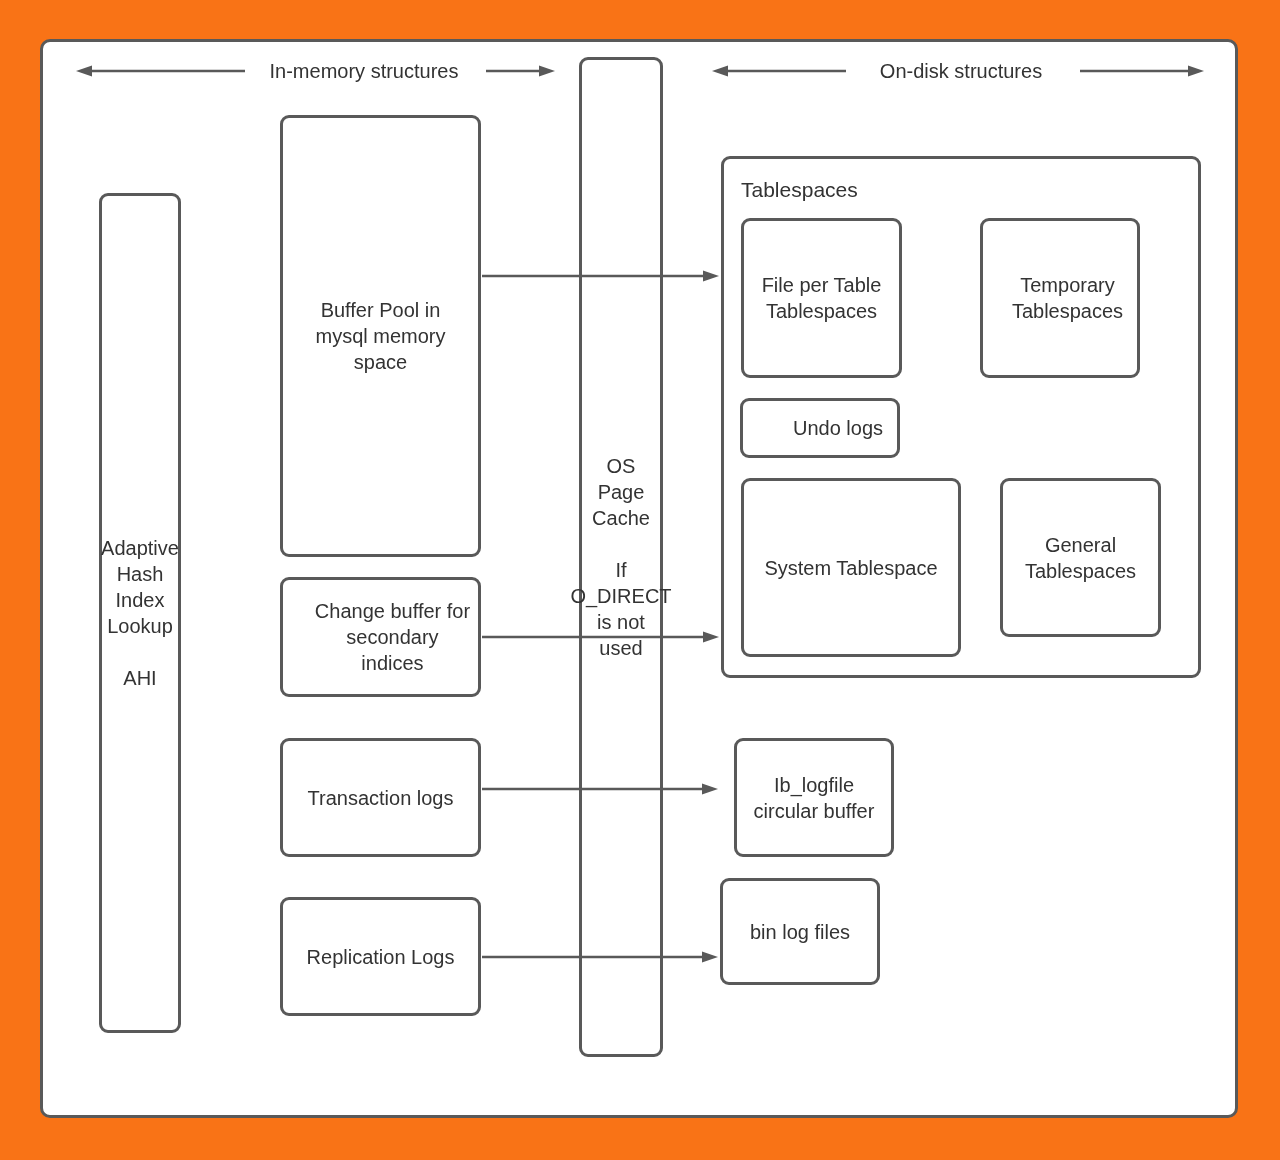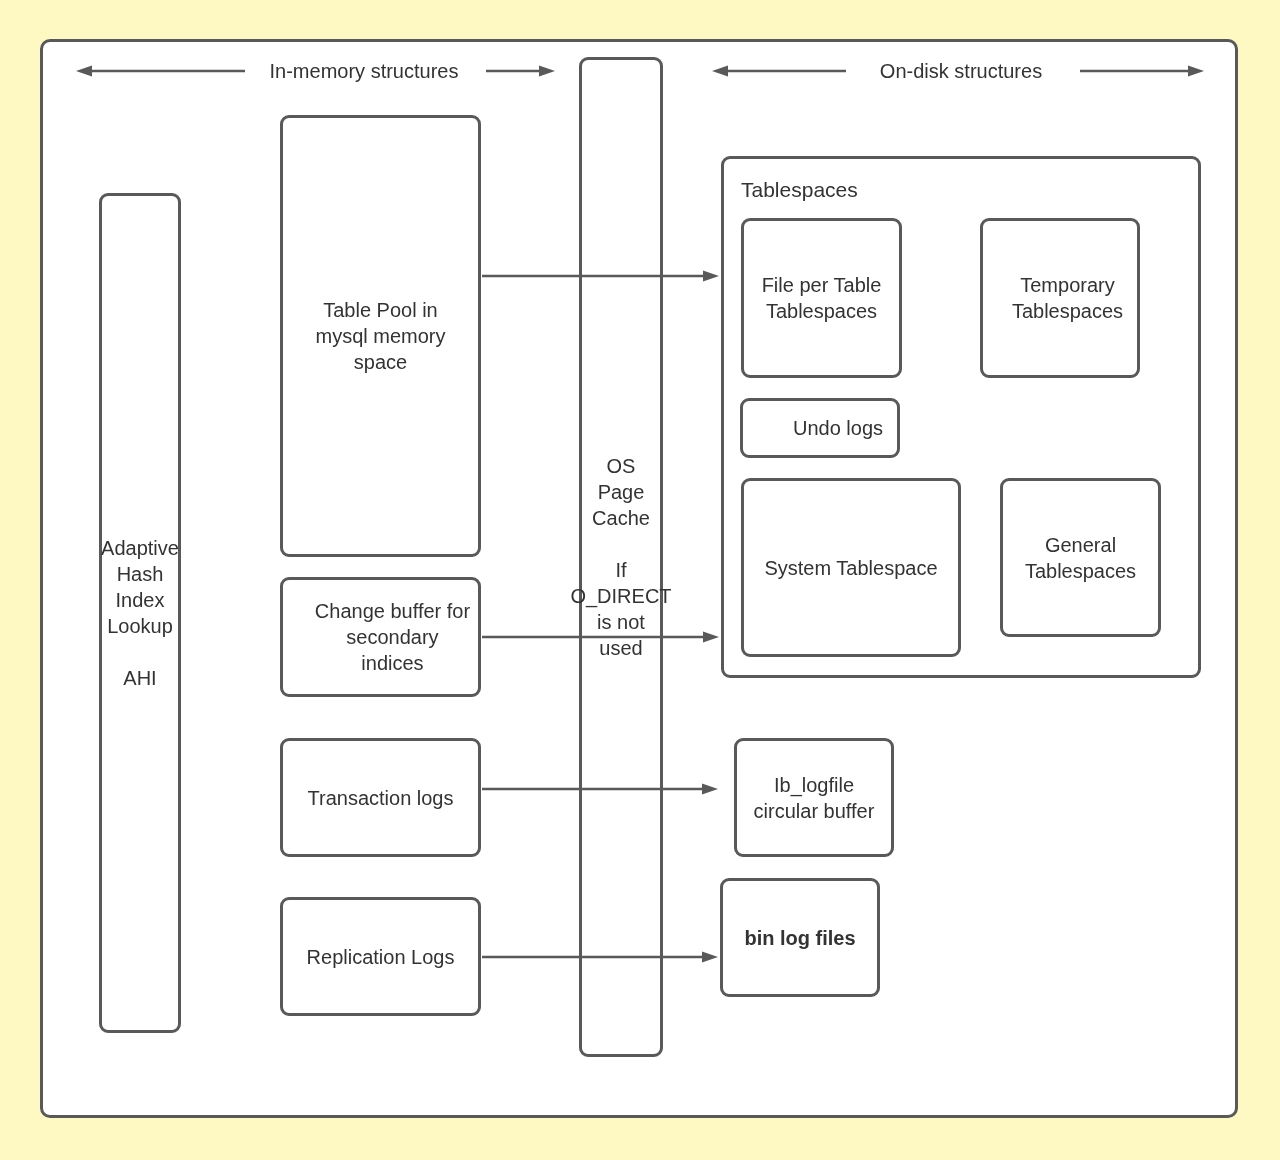--- a/index.html
+++ b/index.html
@@ -4,21 +4,21 @@
 <style>
   html, body {
     margin: 0;
     padding: 0;
     background: #ffffff;
   }
   .canvas {
     position: relative;
     width: 1280px;
     height: 1160px;
-    background: #fef9c3;
+    background: #f97316;
     font-family: "Liberation Sans", "DejaVu Sans", sans-serif;
     color: #333333;
     overflow: hidden;
   }
   .outer-frame {
     position: absolute;
     left: 40px; top: 39px;
     width: 1198px; height: 1079px;
     border: 3px solid #595959;
     border-radius: 10px;
@@ -77,21 +77,21 @@
   <div class="header-label" style="left:364px; top:58px;">In-memory structures</div>
   <div class="header-label" style="left:961px; top:58px;">On-disk structures</div>
 
   <div class="box" style="left:99px; top:157px; width:82px; height:840px;margin-top:36px;">Adaptive
 Hash
 Index
 Lookup
 
 AHI</div>
 
-  <div class="box" style="left:280px; top:115px; width:201px; height:442px;">Table Pool in
+  <div class="box" style="left:280px; top:115px; width:201px; height:442px;">Buffer Pool in
 mysql memory
 space</div>
 
   <div class="box" style="left:280px; top:577px; width:201px; height:120px;padding-left:24px;">Change buffer for
 secondary
 indices</div>
 
   <div class="box" style="left:280px; top:738px; width:201px; height:119px;">Transaction logs</div>
 
   <div class="box" style="left:280px; top:897px; width:201px; height:119px;">Replication Logs</div>
@@ -118,21 +118,21 @@
   <div class="box" style="left:740px; top:398px; width:160px; height:60px;padding-left:36px;">Undo logs</div>
 
   <div class="box" style="left:741px; top:478px; width:220px; height:179px;">System Tablespace</div>
 
   <div class="box" style="left:1000px; top:478px; width:161px; height:159px;">General
 Tablespaces</div>
 
   <div class="box" style="left:720px; top:738px; width:160px; height:119px;margin-left:14px;">Ib_logfile
 circular buffer</div>
 
-  <div class="box" style="left:720px; top:878px; width:160px; height:119px;font-weight:bold;">bin log files</div>
+  <div class="box" style="left:720px; top:878px; width:160px; height:107px;">bin log files</div>
 
   <svg class="overlay" viewBox="0 0 1280 1160" xmlns="http://www.w3.org/2000/svg">
 
     <g>
       <line x1="245" y1="71" x2="90" y2="71"></line>
       <polygon points="76,71 92,65.5 92,76.5"></polygon>
     </g>
     <g>
       <line x1="486" y1="71" x2="541" y2="71"></line>
       <polygon points="555,71 539,65.5 539,76.5"></polygon>

